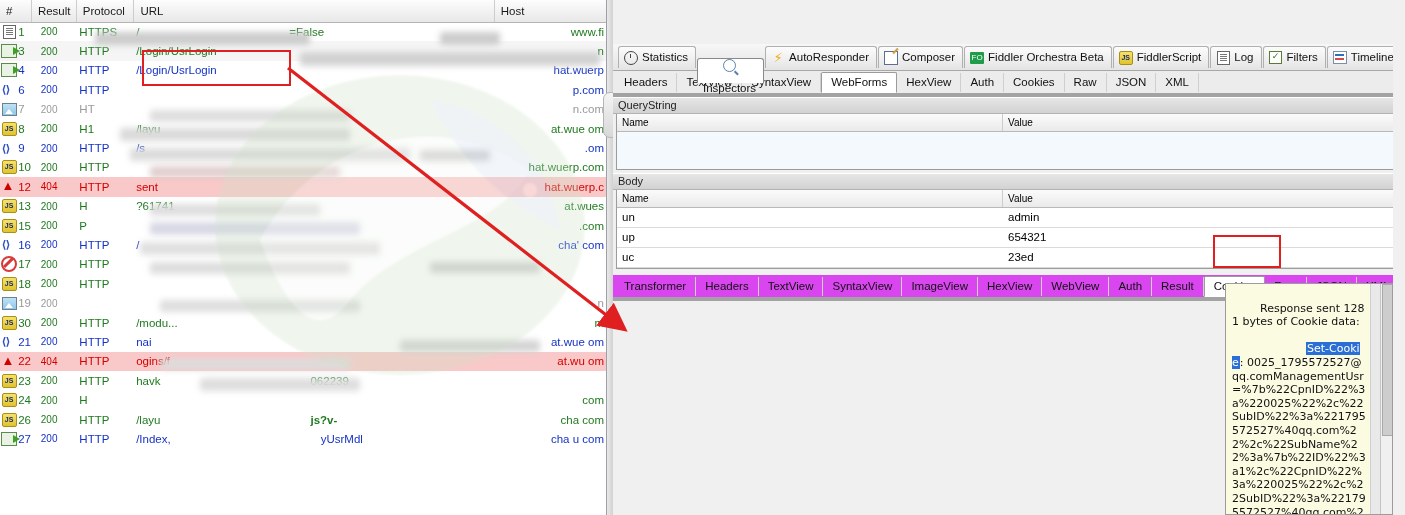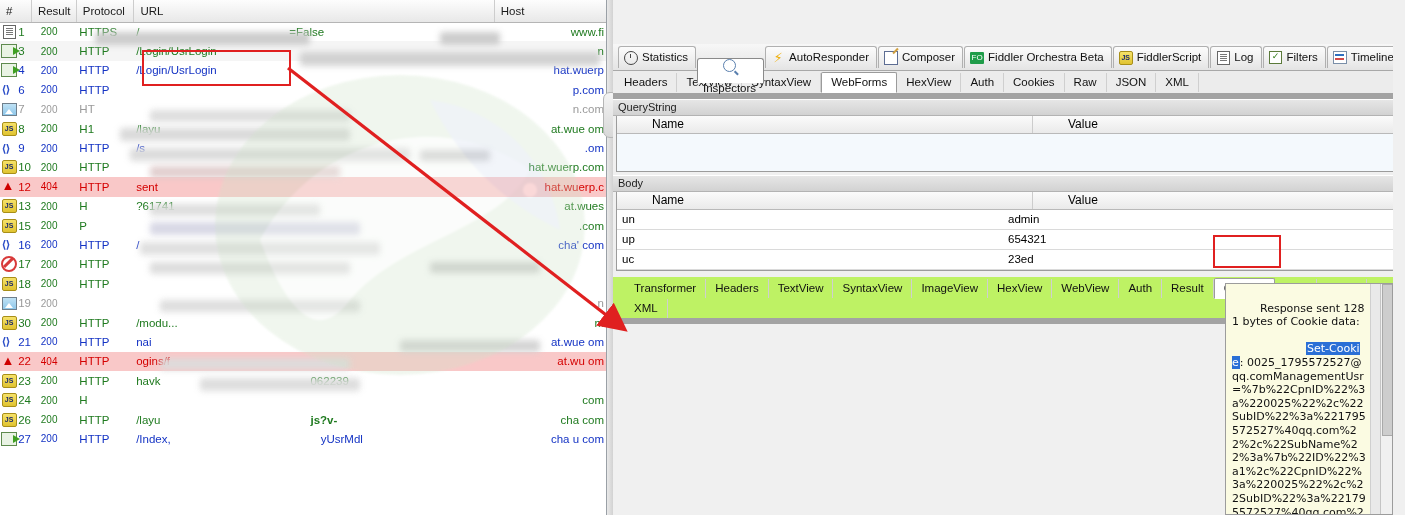--- a/index.html
+++ b/index.html
@@ -82,31 +82,31 @@
       display:inline-flex;align-items:center;justify-content:center;border-radius:1px;}
   .magnify{width:11px;height:11px;border:1.6px solid #5a7fae;border-radius:50%;position:relative;}
   .magnify:after{content:"";position:absolute;right:-4px;bottom:-3px;width:5px;height:1.6px;background:#5a7fae;transform:rotate(45deg);}
   .chk{width:11px;height:11px;border:1px solid #5b7a3a;background:#fff;color:#2f7a16;font-size:9px;
       line-height:9px;text-align:center;font-weight:bold;}
   .tl{width:13px;height:11px;background:#fff;border:1px solid #7a8fa8;position:relative;}
   .tl:after{content:"";position:absolute;left:1px;top:2px;width:9px;height:2px;background:#2f6fbf;
       box-shadow:0 4px 0 #d24a4a;}
 
   .subtabs{display:flex;align-items:center;height:22px;padding-left:2px;background:#ececec;
-      border-bottom:6px solid #a3a3a3;}
+      border-bottom:4px solid #a3a3a3;}
   .subtab{height:19px;line-height:19px;padding:0 9px;font-size:11.5px;color:#111;
       border-right:1px solid #cfcfcf;background:transparent;white-space:nowrap;}
   .subtab.active{background:#fff;border:1px solid #9b9b9b;border-bottom-color:#fff;border-radius:2px 2px 0 0;}
 
   .groupbar{height:15px;line-height:15px;padding-left:5px;font-size:11px;color:#222;
       background:linear-gradient(to bottom,#e6e6e6,#d2d2d2);border-top:1px solid #fff;border-bottom:1px solid #b3b3b3;}
   .grid{background:#fff;border:1px solid #9c9c9c;border-top:none;margin:0 3px;}
   .grid .ghead{display:flex;height:17px;background:linear-gradient(to bottom,#fbfbfb,#eaeaea);
       border-bottom:1px solid #b9b9b9;}
-  .grid .ghead div{line-height:17px;font-size:12px;padding-left:5px;border-right:1px solid #cccccc;box-sizing:border-box;margin-left:30px;}
+  .grid .ghead div{line-height:17px;font-size:10px;padding-left:5px;border-right:1px solid #cccccc;box-sizing:border-box;}
   .kcol{width:386px;} .vcol{flex:1;}
   .grow{display:flex;height:19px;border-bottom:1px solid #dadada;}
   .grow div{line-height:19px;font-size:11.5px;padding-left:5px;box-sizing:border-box;overflow:hidden;white-space:nowrap;}
   .grow.sel{background:#1a7ddb;color:#fff;}
   .qs-empty{height:37px;background:#f4f9fd;}
 
   .cookiebox{position:absolute;left:612px;right:12px;top:283px;bottom:0;background:#fbfbe2;
       border:1px solid #9c9c9c;overflow:hidden;}
   .ctext{font-family:"DejaVu Sans","Liberation Sans",sans-serif;font-size:11px;color:#111;
       line-height:13.6px;padding:4px 4px 0 6px;white-space:pre-wrap;word-break:break-all;}
@@ -482,21 +482,21 @@
             <div class="vcol">654321</div>
           </div>
           <div class="grow">
             <div class="kcol">uc</div>
             <div class="vcol">23ed</div>
           </div>
         </div>
     </div>
 
     <div style="height:6px;"></div>
-    <div class="subtabs" id="respTabs" style="height:auto;flex-wrap:wrap;padding:1px 0 0 12px;background:#bef264;">
+    <div class="subtabs" id="respTabs" style="height:auto;flex-wrap:wrap;padding:1px 0 0 2px;background:#d946ef;">
         <div class="subtab">Transformer</div>
         <div class="subtab">Headers</div>
         <div class="subtab">TextView</div>
         <div class="subtab">SyntaxView</div>
         <div class="subtab">ImageView</div>
         <div class="subtab">HexView</div>
         <div class="subtab">WebView</div>
         <div class="subtab">Auth</div>
         <div class="subtab">Result</div>
         <div class="subtab active">Cookies</div>

